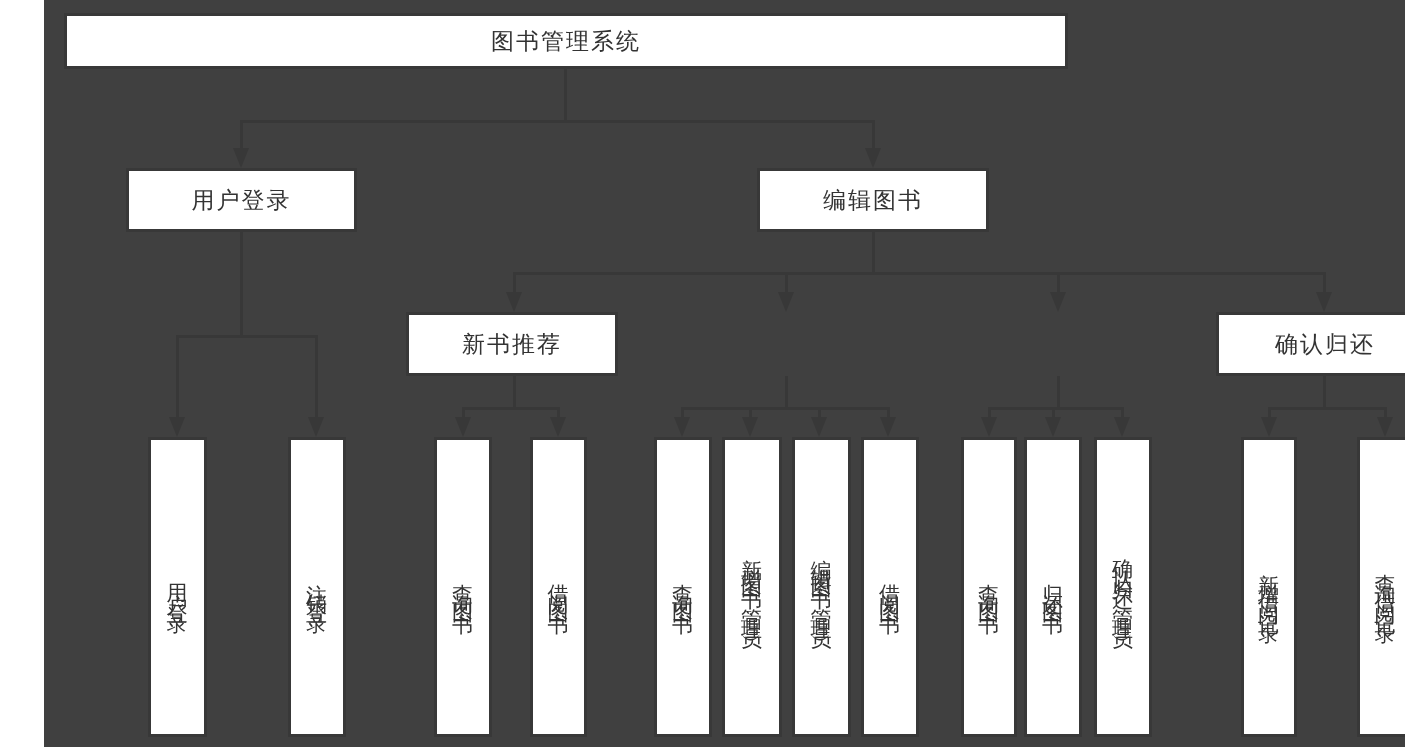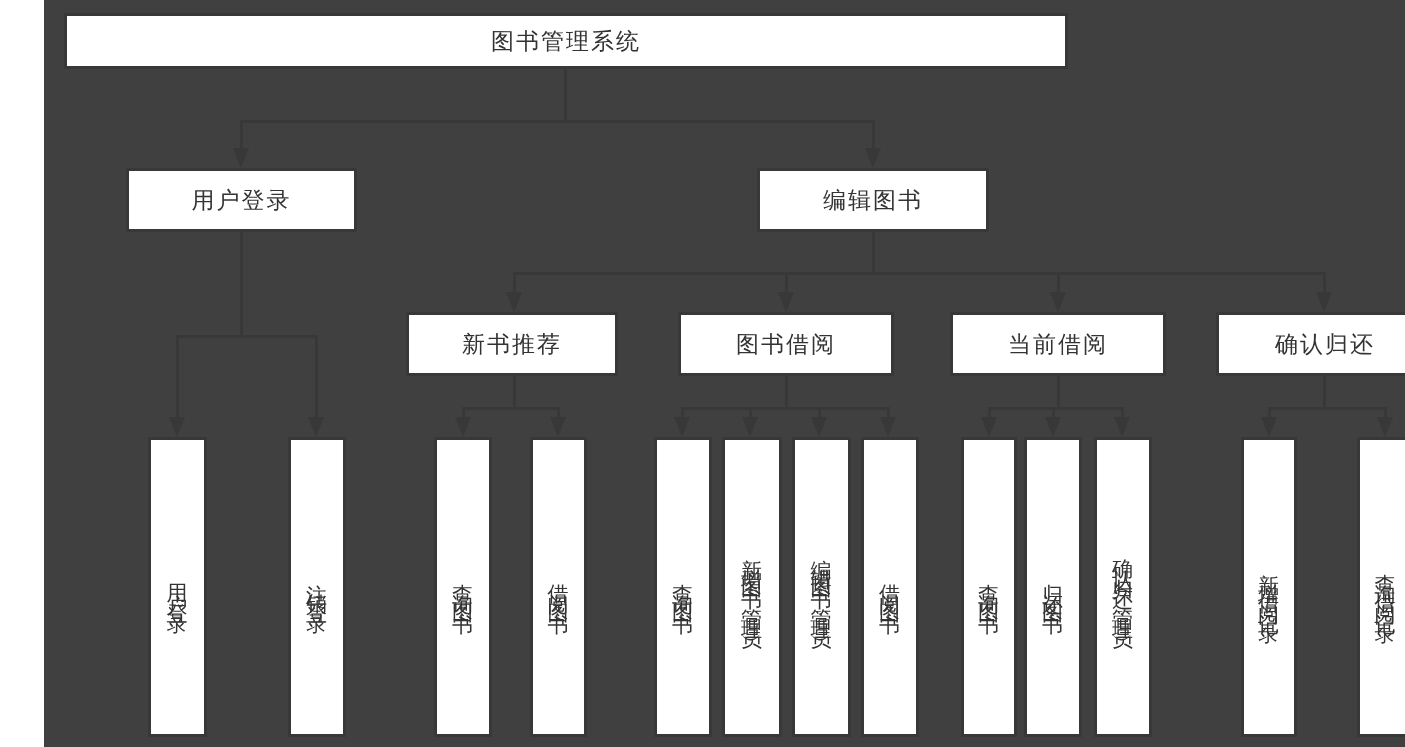--- a/index.html
+++ b/index.html
@@ -112,26 +112,20 @@
   <div class="vl" style="left:741px;  top:272px; height:22px;"></div>
   <div class="arrow" style="left:734px;  top:292px;"></div>
   <div class="vl" style="left:1013px; top:272px; height:22px;"></div>
   <div class="arrow" style="left:1006px; top:292px;"></div>
   <div class="vl" style="left:1279px; top:272px; height:22px;"></div>
   <div class="arrow" style="left:1272px; top:292px;"></div>
 
   <div class="node" style="left:362px; top:312px; width:212px; height:64px;">
     <span class="lbl">新书推荐</span>
   </div>
-  <div class="node" style="left:634px; top:312px; width:216px; height:64px;">
-    <span class="lbl">图书借阅</span>
-  </div>
-  <div class="node" style="left:906px; top:312px; width:216px; height:64px;">
-    <span class="lbl">当前借阅</span>
-  </div>
   <div class="node" style="left:1172px; top:312px; width:218px; height:64px;">
     <span class="lbl">确认归还</span>
   </div>
 
   <div class="vl" style="left:469px; top:376px; height:31px;"></div>
   <div class="hl" style="left:418px; top:407px; width:98px;"></div>
   <div class="vl" style="left:418px; top:407px; height:12px;"></div>
   <div class="arrow" style="left:411px; top:417px;"></div>
   <div class="vl" style="left:513px; top:407px; height:12px;"></div>
   <div class="arrow" style="left:506px; top:417px;"></div>

